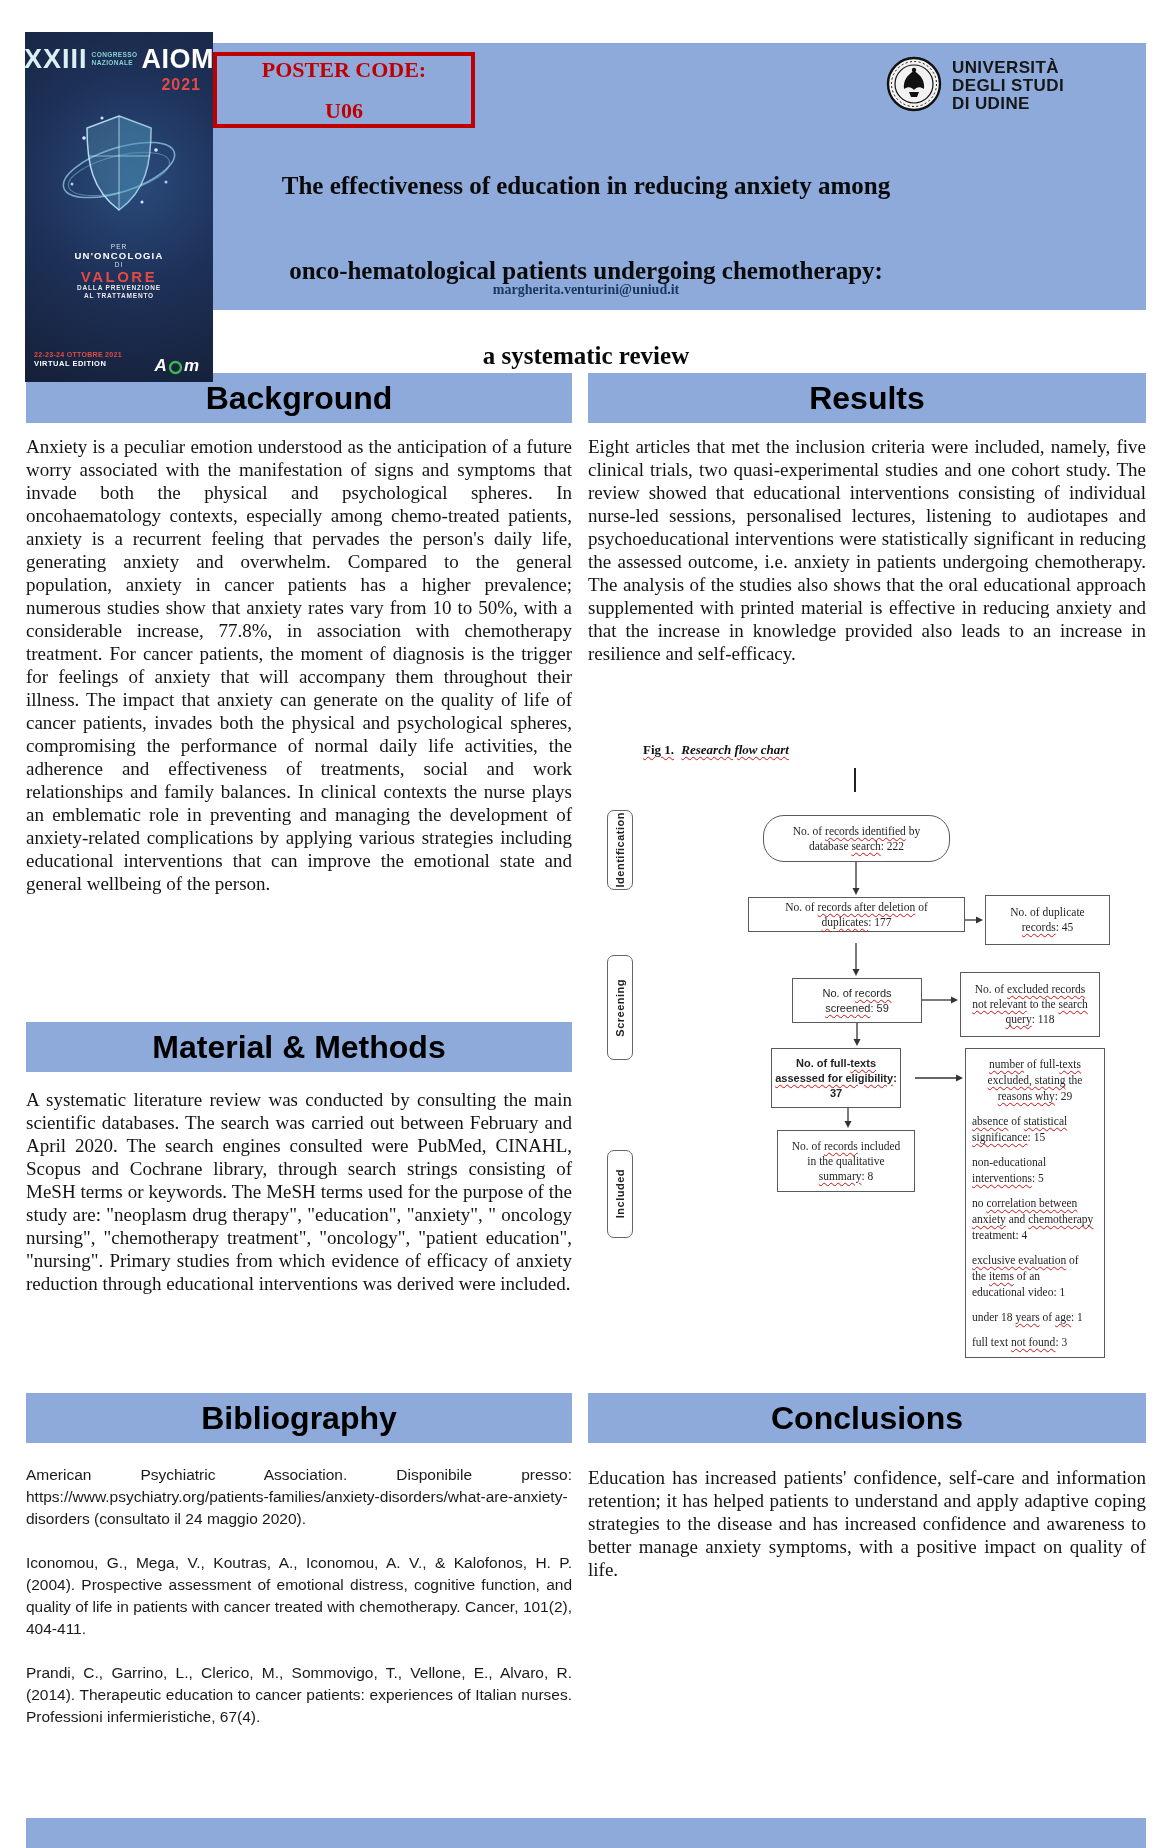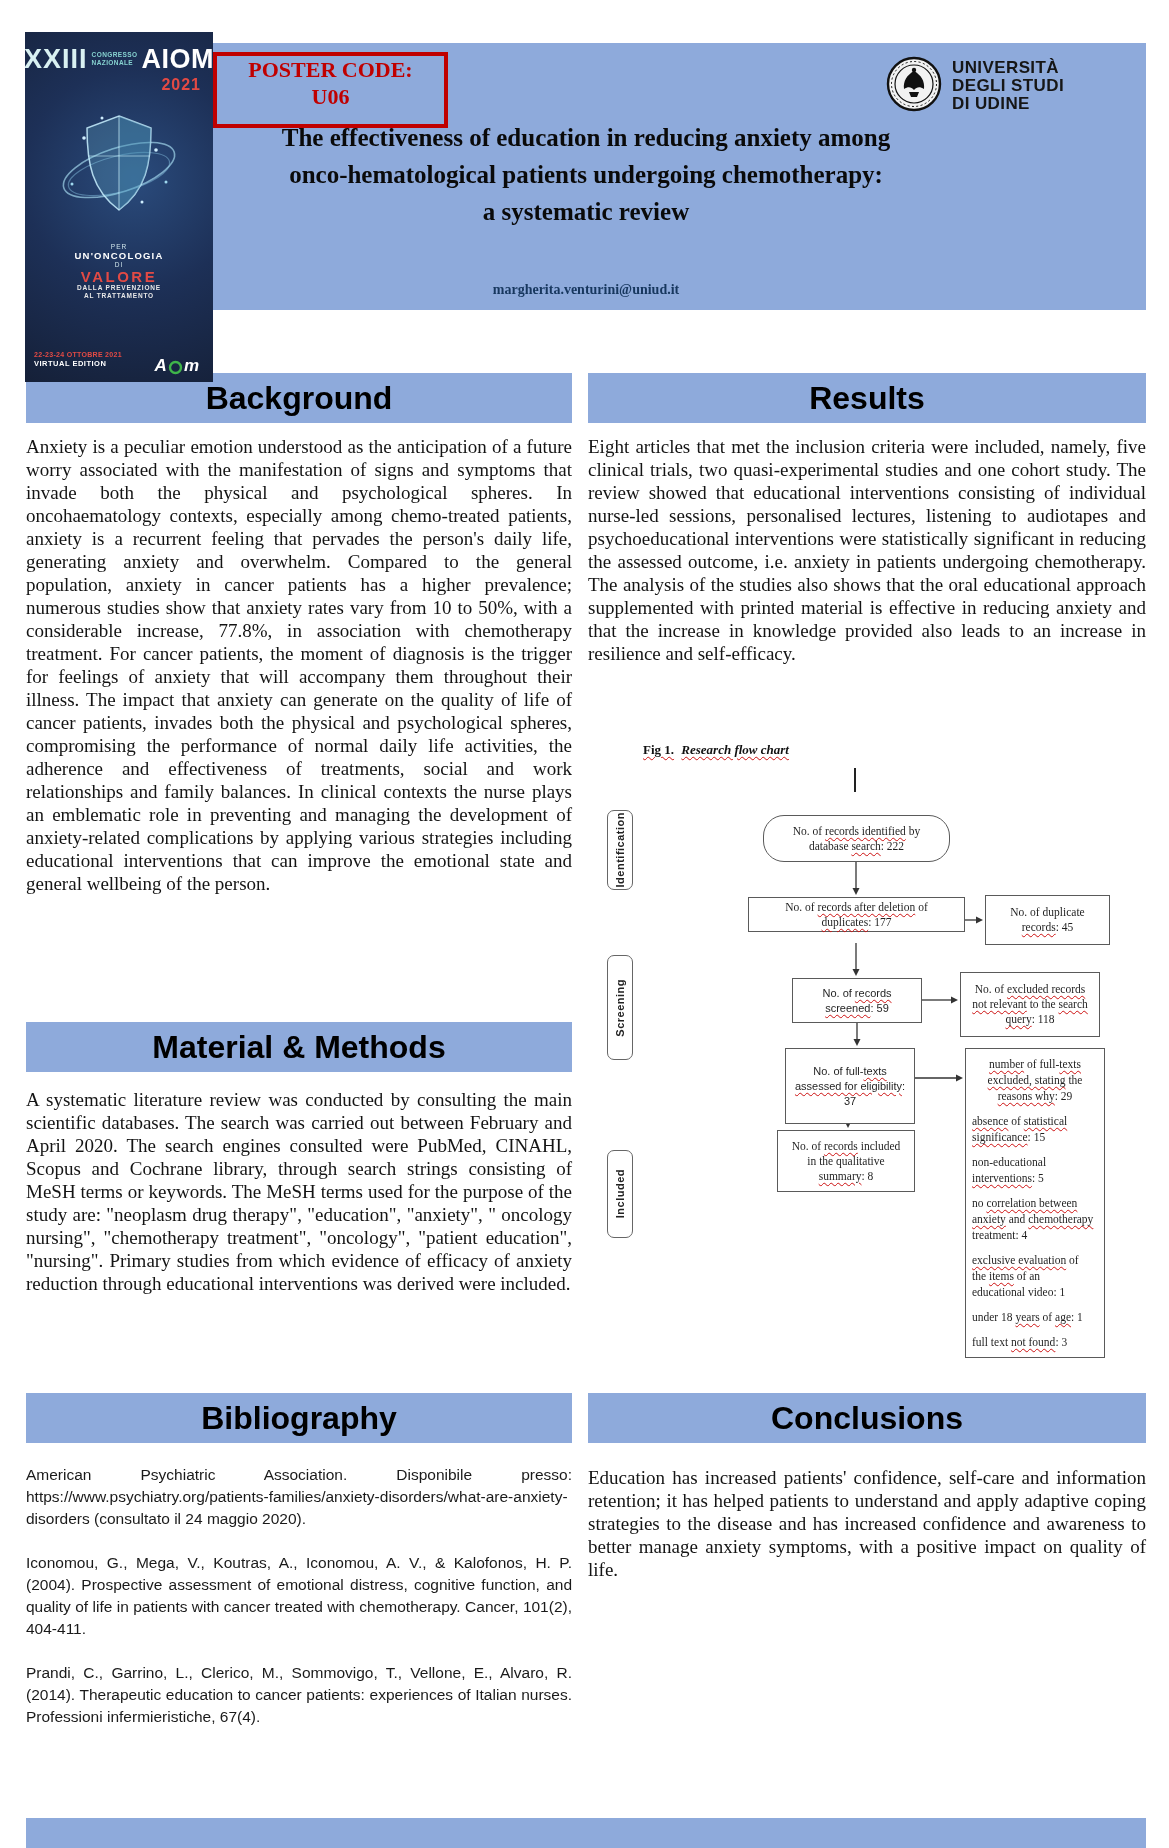--- a/index.html
+++ b/index.html
@@ -2,26 +2,26 @@
 <html><head>
 <meta charset="utf-8">
 <style>
   html,body{margin:0;padding:0;background:#fff;}
   .page{position:relative;width:1169px;height:1848px;background:#ffffff;overflow:hidden;
         font-family:"Liberation Serif",serif;}
 
   
   .header-panel{position:absolute;left:26px;top:43px;width:1120px;height:267px;background:#8eaadb;}
   .title-block{position:absolute;left:0;top:76px;width:1120px;text-align:center;}
-  .title-line{font-family:"Liberation Serif",serif;font-weight:700;font-size:25px;line-height:37px;color:#0a0a0a;}
+  .title-line{font-family:"Liberation Serif",serif;font-weight:700;font-size:25px;line-height:37px;color:#0a0a0a;margin-top:48px;}
   .authors{position:absolute;left:0;top:212px;width:1120px;text-align:center;font-weight:700;font-size:19px;color:#0a0a0a;}
   .email{position:absolute;left:0;top:239px;width:1120px;text-align:center;font-weight:700;font-size:14px;color:#17375e;}
 
-  .poster-code{position:absolute;left:213px;top:52px;width:235px;height:76px;border:4px solid #c00000;
-               box-sizing:border-box;display:flex;flex-direction:column;align-items:center;justify-content:flex-start;z-index:4;}
+  .poster-code{position:absolute;left:213px;top:52px;width:262px;height:76px;border:4px solid #c00000;
+               box-sizing:border-box;display:flex;flex-direction:column;align-items:center;justify-content:space-between;z-index:4;}
   .poster-code div{font-family:"Liberation Serif",serif;font-weight:700;font-size:22px;line-height:27px;color:#c00000;}
 
   .udine{position:absolute;left:860px;top:13px;display:flex;align-items:center;gap:10px;}
   .udine-name{font-family:"Liberation Sans",sans-serif;font-weight:700;font-size:17px;line-height:18px;
               color:#161616;letter-spacing:.4px;}
 
   
   .aiom-card{position:absolute;left:25px;top:32px;width:188px;height:350px;z-index:3;overflow:hidden;
              background:radial-gradient(circle at 58% 42%, #2a4b7c 0%, #1d3057 48%, #152038 100%);color:#fff;
              font-family:"Liberation Sans",sans-serif;}
@@ -236,21 +236,21 @@
       </div>
       <div class="fc-box fc-sans" style="left: 197px; top: 178px; width: 130px; height: 45px;">
         <div><span>No. of </span><span class="sq">records</span><span></span></div>
         <div><span></span><span class="sq">screened</span><span>: 59</span></div>
       </div>
       <div class="fc-box fc-serif" style="left: 365px; top: 172px; width: 140px; height: 65px;">
         <div><span>No. of </span><span class="sq">excluded records</span><span></span></div>
         <div><span></span><span class="sq">not relevant</span><span> to the </span><span class="sq">search</span><span></span></div>
         <div><span></span><span class="sq">query</span><span>: 118</span></div>
       </div>
-      <div class="fc-box fc-sans" style="left: 190px; top: 248px; width: 130px; height: 76px;">
+      <div class="fc-box fc-sans" style="left: 176px; top: 248px; width: 130px; height: 60px; font-weight: bold;">
         <div><span>No. of full-</span><span class="sq">texts</span><span></span></div>
         <div><span></span><span class="sq">assessed for eligibility</span><span>:</span></div>
         <div><span>37</span></div>
       </div>
       <div class="fc-box fc-serif fc-left" style="left: 370px; top: 248px; width: 140px; height: 310px;">
         <div style="text-align: center;"><span></span><span class="sq">number</span><span> of full-</span><span class="sq">texts</span><span></span></div>
         <div style="text-align: center;"><span></span><span class="sq">excluded, stating</span><span> the</span></div>
         <div style="text-align: center;"><span></span><span class="sq">reasons why</span><span>: 29</span></div>
         <div class="fc-gap"></div>
         <div><span></span><span class="sq">absence</span><span> of </span><span class="sq">statistical</span><span></span></div>

